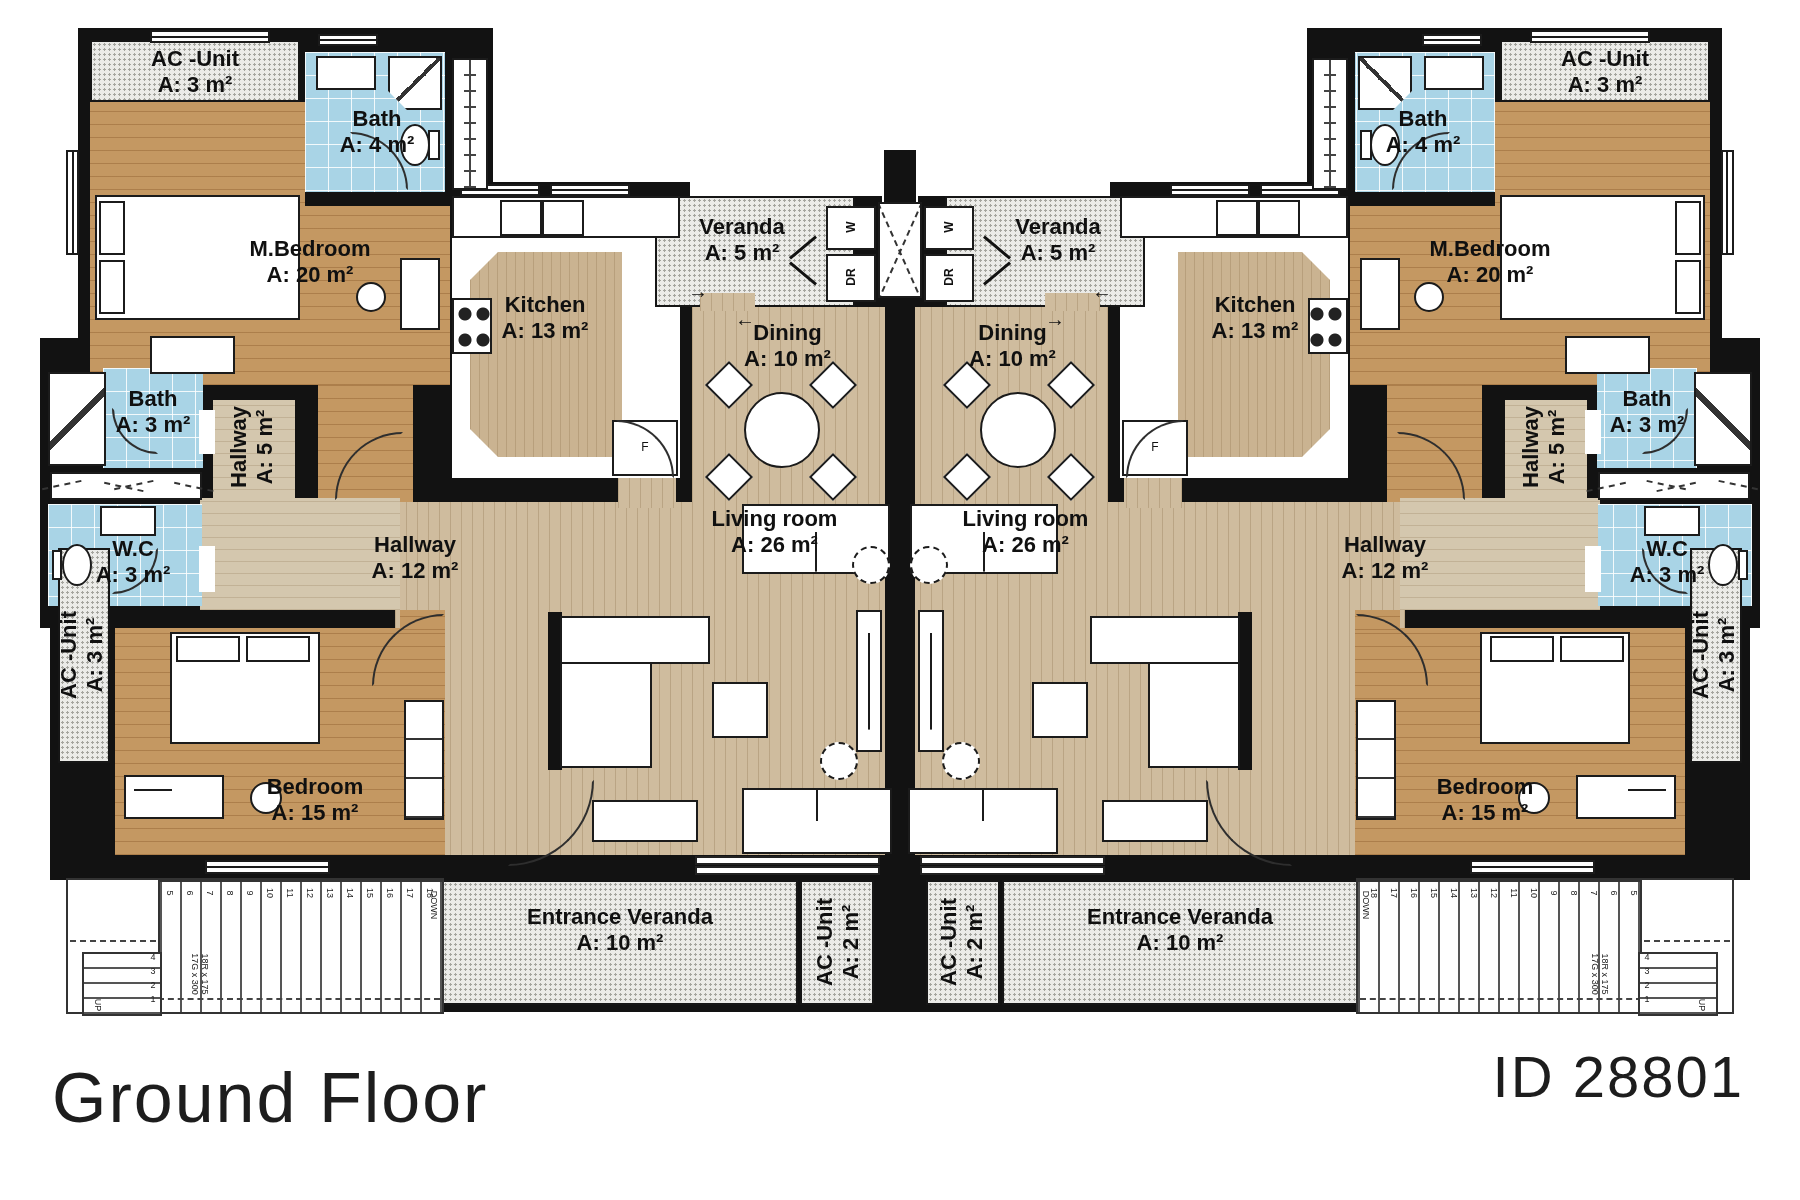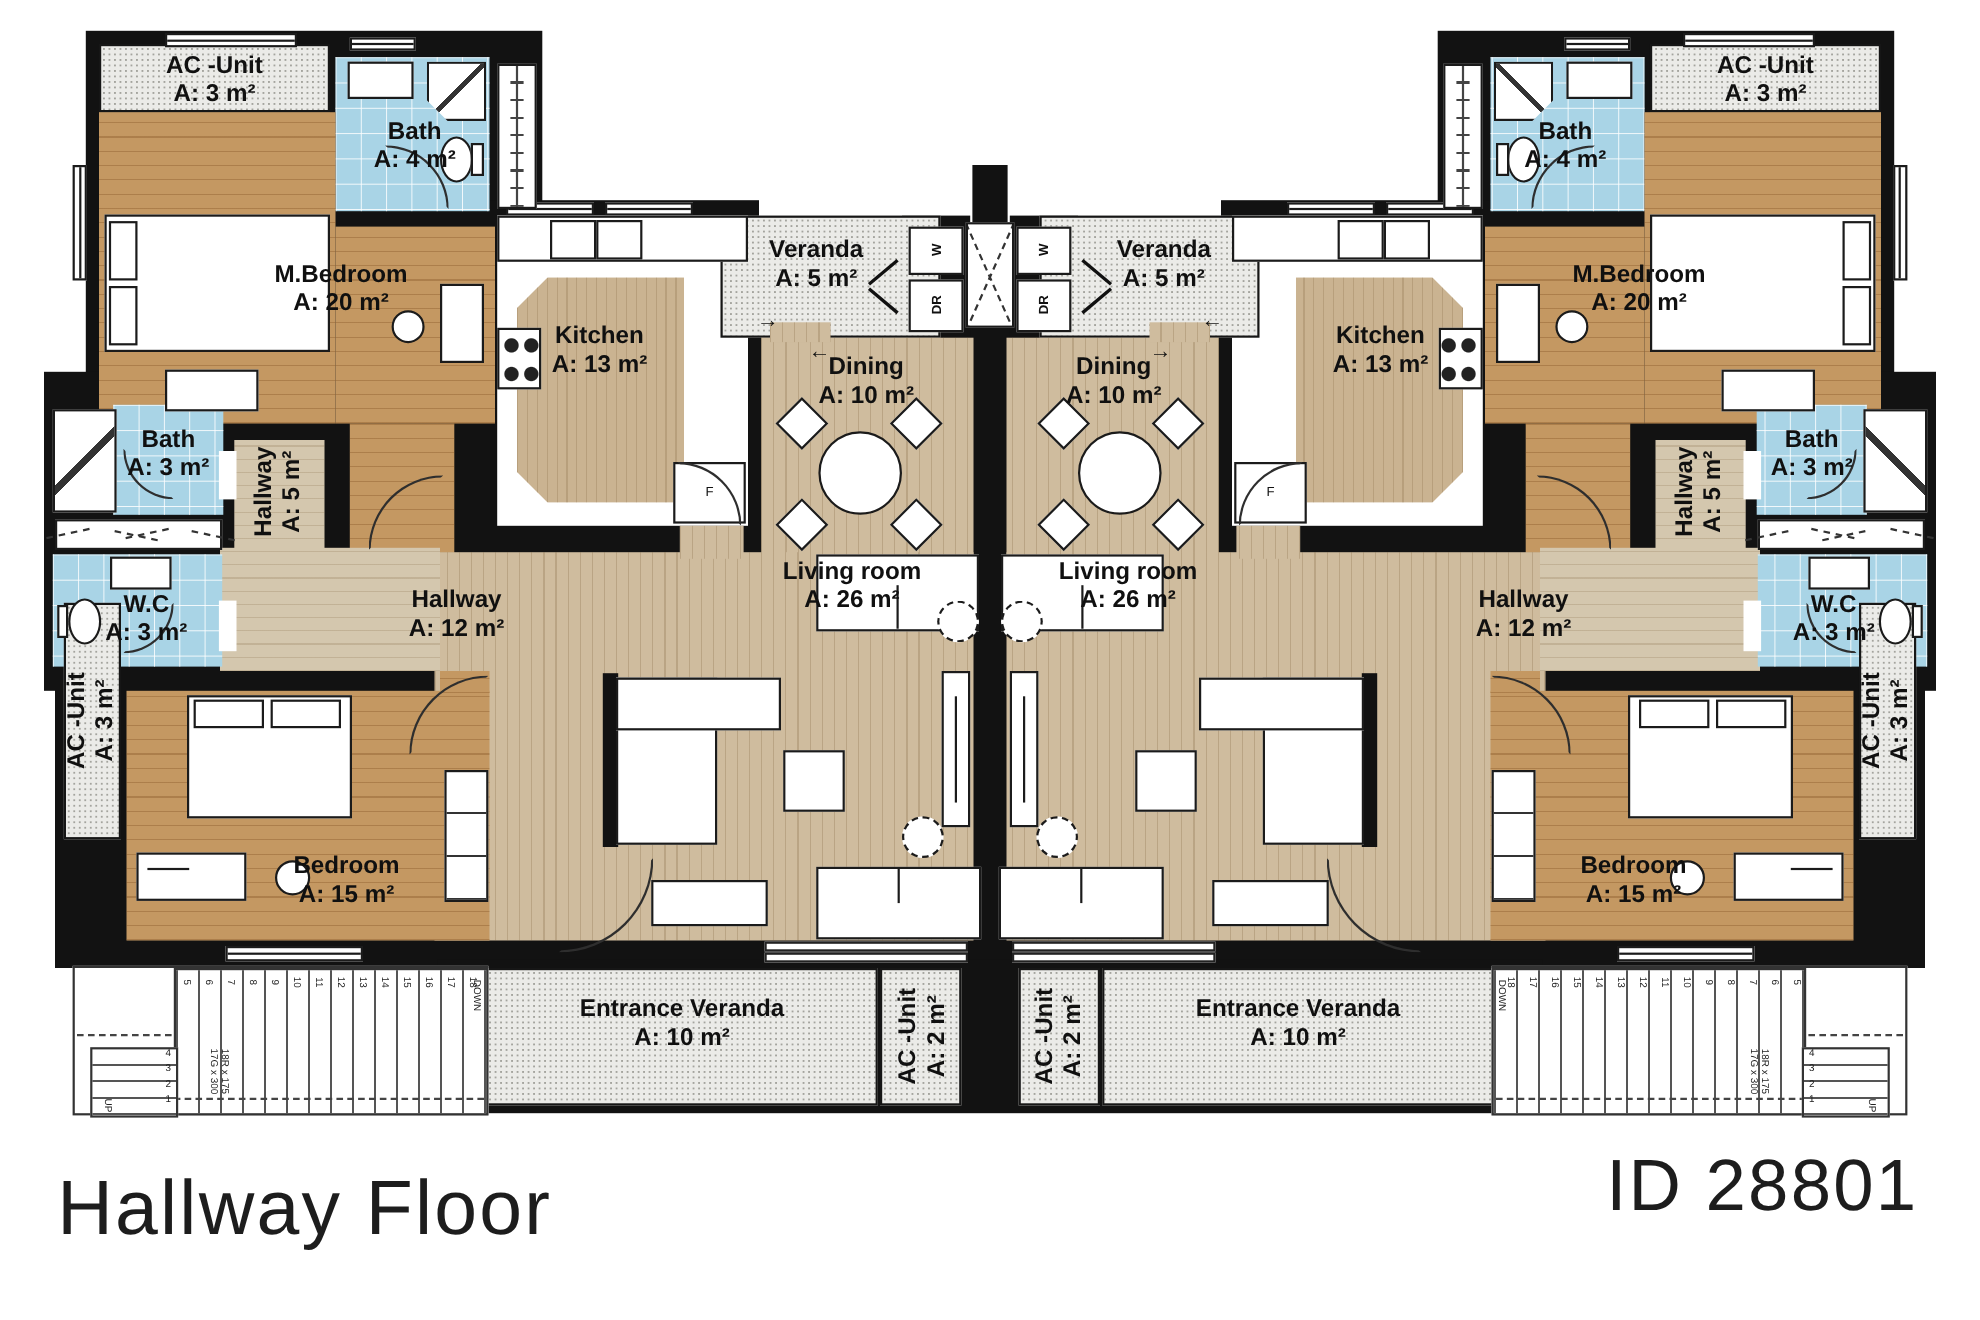--- a/index.html
+++ b/index.html
@@ -46,21 +46,21 @@
   .stair-note{position:absolute;font-size:9px;line-height:10px;color:#222;text-align:center;white-space:nowrap;}
   .closet-hatch{position:absolute;background:#fff;border:2px solid #1b1b1b;box-sizing:border-box;
     background-image:repeating-linear-gradient(0deg,#444 0 2px,transparent 2px 16px),linear-gradient(#444 0 0);
     background-size:12px 100%,2px 100%;background-position:center,center;background-repeat:no-repeat;}
   .xdiag{position:absolute;width:2px;background:none;border-left:2px dashed #333;}
   .arrow{position:absolute;font-size:20px;font-weight:700;color:#111;line-height:18px;}
   .chev{position:absolute;height:3px;background:#111;}
   
   .caption-left{position:absolute;left:52px;top:1058px;font-size:70px;font-weight:300;letter-spacing:2px;color:#1d1d1d;}
   .caption-right{position:absolute;right:56px;top:1042px;text-align:right;color:#1d1d1d;}
-  .caption-right .plan-id{font-size:66px;font-weight:300;letter-spacing:2px;line-height:70px;margin-left:36px;}
+  .caption-right .plan-id{font-size:58px;font-weight:300;letter-spacing:2px;line-height:70px;margin-left:36px;}
   .caption-right .site{font-size:32px;font-weight:300;letter-spacing:1px;line-height:36px;}
 </style>
 </head>
 <body>
 
 <div class="canvas">
 
   <div class="unit" id="unit-left">
 
     <div class="abs wall" style="left:78px;top:28px;width:415px;height:372px"></div>
@@ -490,17 +490,17 @@
       <div>A: 2 m²</div>
     </div>
   </div>
 
   <div class="abs wall" style="left:884px;top:150px;width:32px;height:150px"></div>
   <div class="abs" style="left:878px;top:202px;width:44px;height:96px;background:#fff;border:2px solid #1b1b1b;overflow:hidden">
     <div class="xdiag" style="left:19px;top:-6px;height:108px;transform:rotate(24deg)"></div>
     <div class="xdiag" style="left:19px;top:-6px;height:108px;transform:rotate(-24deg)"></div>
   </div>
 
-  <div class="caption-left">Hallway Floor</div>
+  <div class="caption-left">Ground Floor</div>
   <div class="caption-right">
     <div class="plan-id">ID 28801</div>
   </div>
 </div>
 
 </body></html>

